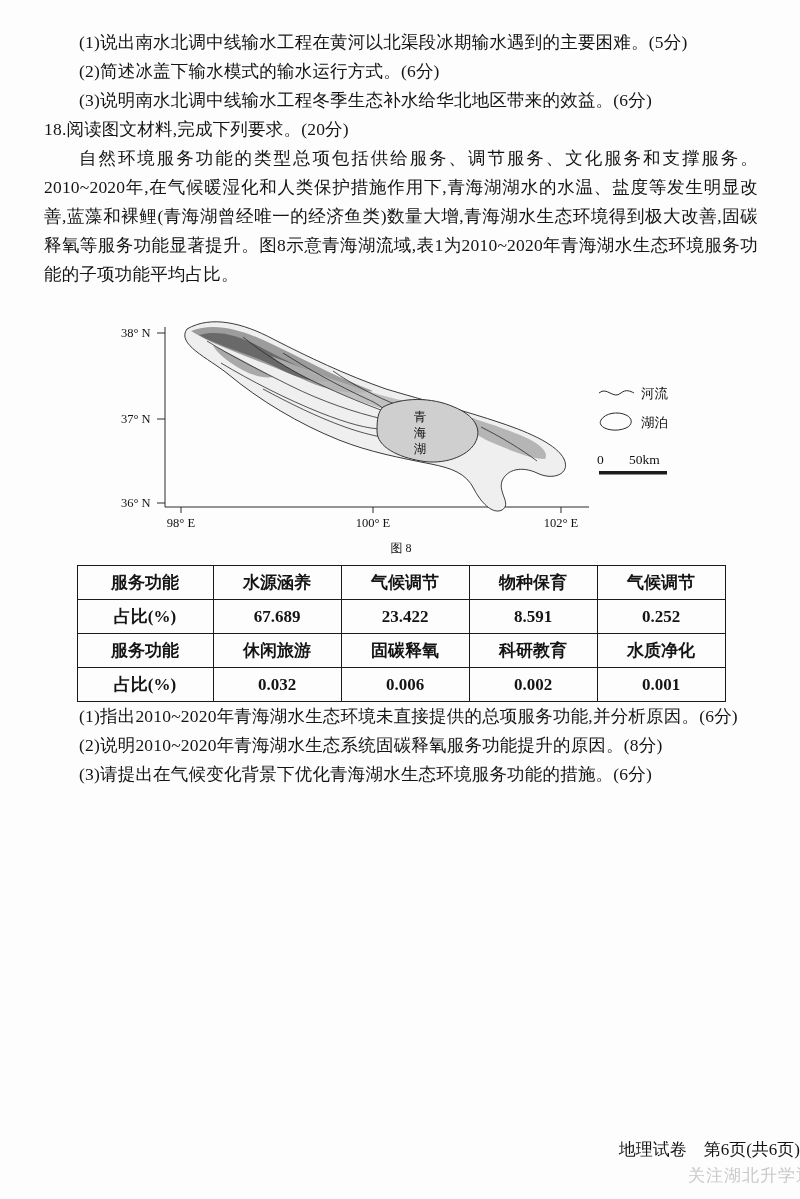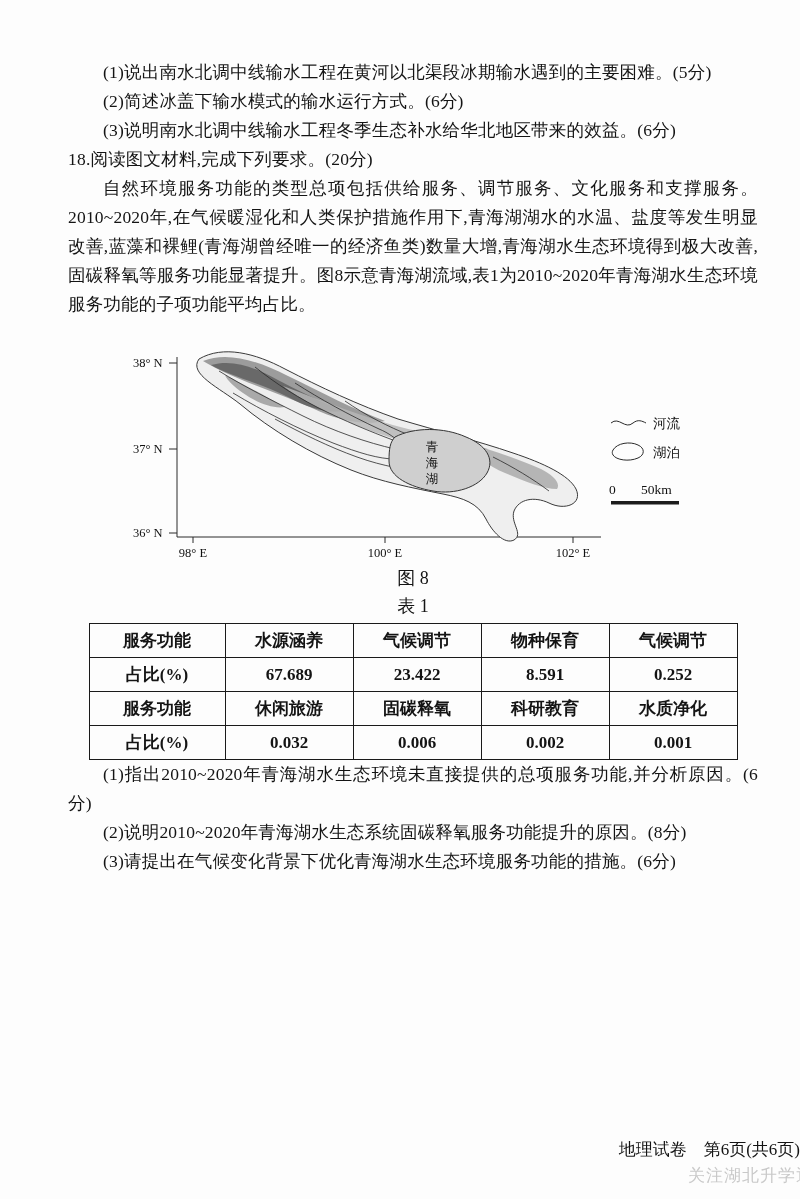--- a/index.html
+++ b/index.html
@@ -4,35 +4,35 @@
 <style>
   html,body{margin:0;padding:0;background:#ffffff;}
   .page{
     position:relative;
     width:800px;height:1199px;
     background:#fdfdfd;
     overflow:hidden;
     font-family:"Liberation Serif","DejaVu Serif",serif;
     color:#141414;
   }
-  .content{padding:58px 42px 0 44px;margin-left:24px;}
+  .content{padding:28px 42px 0 44px;}
   p.line{
     margin:0;
     font-size:17.5px;
     line-height:29px;
     text-align:justify;
     letter-spacing:0.2px;
   }
   .indent{text-indent:2em;}
   .q18-heading{margin-top:29px;}
   .figure-wrap{margin-top:12px;text-align:center;}
   .figure-wrap svg{display:block;margin:0 auto;}
   .caption{
     margin:2px 0 0 0;
-    font-size:18px;
+    font-size:12px;
     line-height:26px;
     text-align:center;
   }
   table.t1{
     border-collapse:collapse;
     margin:4px auto 0 auto;
     table-layout:fixed;
   }
   table.t1 td{
     border:1.4px solid #1a1a1a;
@@ -126,21 +126,20 @@
           <path class="mapline" stroke-width="1" d="M480,119 C484,112 497,110 505,114 C512,117 512,124 505,127 C496,131 483,129 480,124 C479,122 479,121 480,119 Z"></path>
           <text class="legendtext" x="520" y="126">湖泊</text>
           <text class="legendtext" x="476" y="163">0</text>
           <text class="legendtext" x="508" y="163">50km</text>
           <rect x="478" y="170" width="68" height="3.5" fill="#1c1c1c"></rect>
         </g>
       </svg>
       <p class="caption">图 8</p>
     </div>
 
-    <p class="caption">表 1</p>
 
     <table class="t1">
       <colgroup>
         <col style="width:136px">
           <col style="width:128px">
           <col style="width:128px">
           <col style="width:128px">
           <col style="width:128px">
       </colgroup>
       <tbody>

